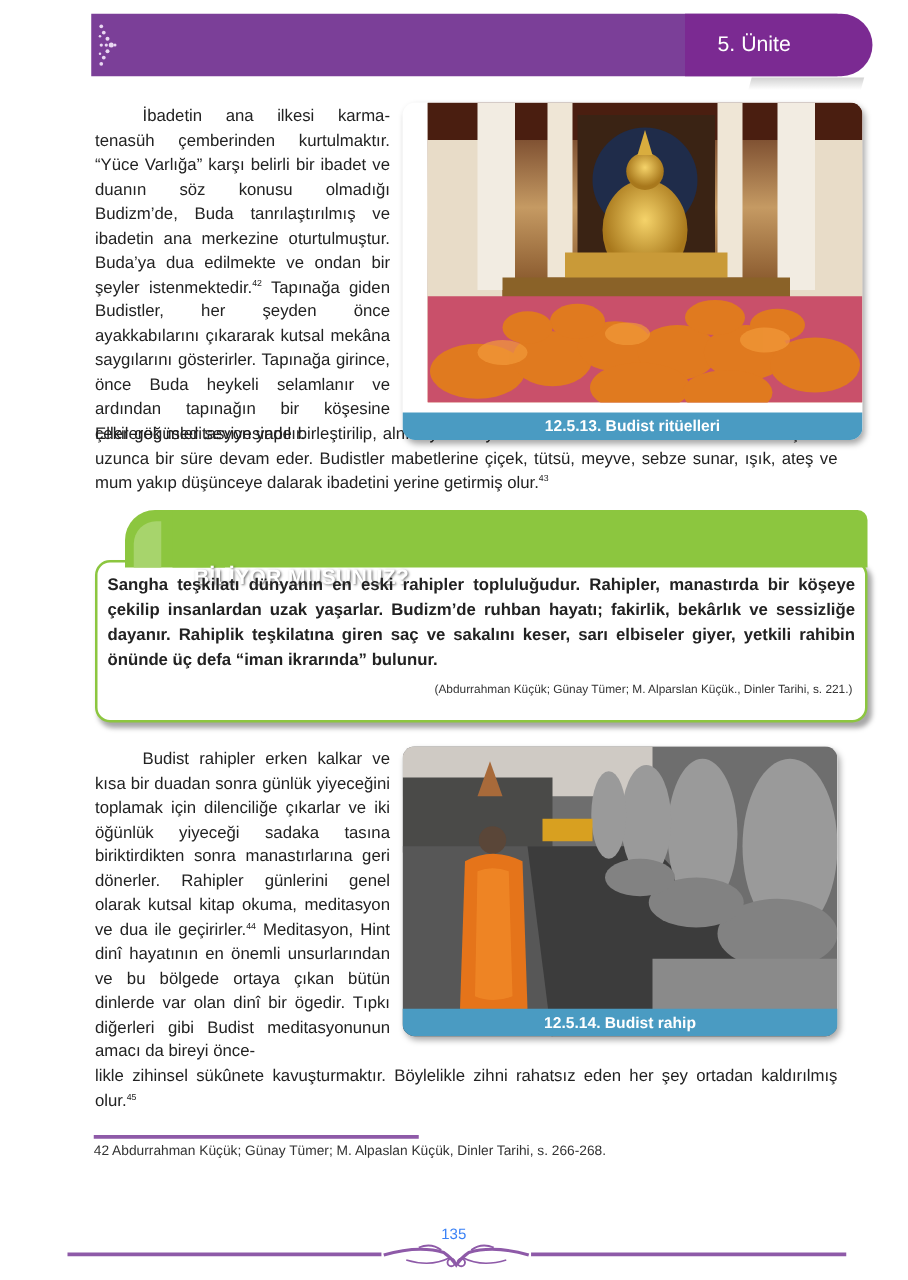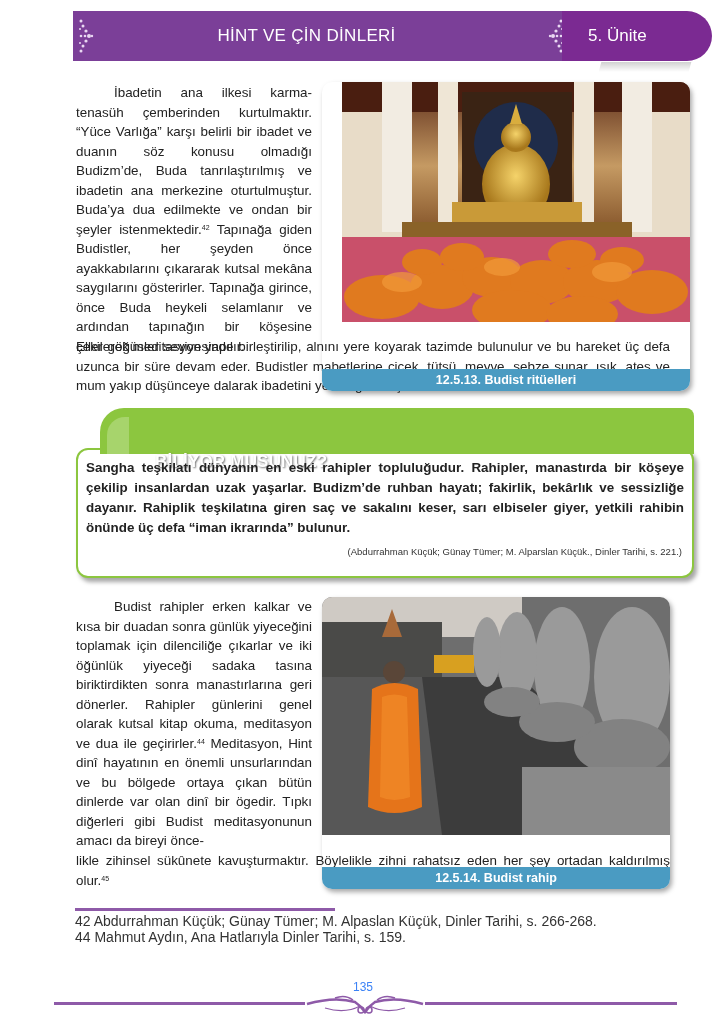--- a/index.html
+++ b/index.html
@@ -17,21 +17,21 @@
     text-align:center; color:#fff; font-size:17px; letter-spacing:0.3px;
     font-family:"Liberation Sans", sans-serif;
   }
   .ornament {
     position:absolute; top:6px; width:18px; height:38px;
   }
   .ornament.left { left:4px; }
   .ornament.right { left:474px; }
   .unit-tab {
     position:absolute; left:548px; top:11px; width:150px; height:50px;
-    background:#7b2a92; border-radius:0 26px 26px 0;margin-left:14px;
+    background:#7b2a92; border-radius:0 26px 26px 0;
   }
   .unit-tab .label {
     position:absolute; left:26px; top:0; line-height:50px; color:#fff; font-size:17px;
     font-family:"Liberation Sans", sans-serif;
   }
   .unit-shadow {
     position:absolute; left:600px; top:62px; width:90px; height:10px;
     background:linear-gradient(to bottom, rgba(0,0,0,0.18), rgba(0,0,0,0));
     transform:skewX(-15deg);
   }
@@ -86,21 +86,21 @@
   .infobox-source {
     position:absolute; right:44px; top:546px; font-size:9.5px; color:#333;
     font-family:"Liberation Sans", sans-serif;
   }
 
   
   .fn-rule {
     position:absolute; left:75px; top:908px; width:260px; height:3px; background:#8e5aa8;
   }
   .footnotes {
-    position:absolute; left:75px; top:914px; font-size:14px; line-height:15.5px; color:#333;
+    position:absolute; left:75px; top:914px; font-size:11px; line-height:15.5px; color:#333;
     font-family:"Liberation Sans", sans-serif;
   }
   .page-line {
     position:absolute; left:54px; top:1002px; width:623px; height:3px; background:#8e5aa8;
   }
   .page-num {
     position:absolute; left:0; right:0; top:980px; text-align:center; font-size:12px; color:#3b82f6;
     font-family:"Liberation Sans", sans-serif;
   }
   .page-flourish { position:absolute; left:305px; top:992px; width:120px; height:24px; }
@@ -118,21 +118,20 @@
         <circle cx="9" cy="24" r="1.6"></circle>
         <circle cx="6" cy="29" r="1.5"></circle>
       <circle cx="4" cy="34" r="1.5"></circle>
         <circle cx="4" cy="19" r="1.3"></circle>
         <circle cx="8" cy="19" r="1.3"></circle>
       <circle cx="15" cy="19" r="1.2"></circle>
         <circle cx="3" cy="12" r="1"></circle>
         <circle cx="3" cy="26" r="1"></circle>
     </g>
   </svg>
-  <div class="title">HİNT VE ÇİN DİNLERİ</div>
   <svg class="ornament right" viewBox="0 0 18 38">
     <g fill="#e9d8f2">
       <circle cx="14" cy="4" r="1.5"></circle>
         <circle cx="12" cy="9" r="1.5"></circle>
         <circle cx="9" cy="14" r="1.6"></circle>
       <circle cx="6" cy="19" r="2"></circle>
         <circle cx="9" cy="24" r="1.6"></circle>
         <circle cx="12" cy="29" r="1.5"></circle>
       <circle cx="14" cy="34" r="1.5"></circle>
         <circle cx="14" cy="19" r="1.3"></circle>
@@ -148,21 +147,21 @@
   <span class="label">5. Ünite</span>
 </div>
 
 <div class="para" style="left:76px; top:83px; width:236px;">
   <span class="indent"></span><span>İbadetin ana ilkesi karma-tenasüh çemberinden kurtulmaktır. “Yüce Varlığa” karşı belirli bir ibadet ve duanın söz konusu olmadığı Budizm’de, Buda tanrılaştırılmış ve ibadetin ana merkezine oturtulmuştur. Buda’ya dua edilmekte ve ondan bir şeyler istenmektedir.</span><sup>42</sup><span> Tapınağa giden Budistler, her şeyden önce ayakkabılarını çıkararak kutsal mekâna saygılarını gösterirler. Tapınağa girince, önce Buda heykeli selamlanır ve ardından tapınağın bir köşesine çekilerek meditasyon yapılır.</span>
 </div>
 <div class="para" style="left:76px; top:337px; width:594px;">
   <span>Eller göğüsler seviyesinde birleştirilip, alnını yere koyarak tazimde bulunulur ve bu hareket üç defa uzunca bir süre devam eder. Budistler mabetlerine çiçek, tütsü, meyve, sebze sunar, ışık, ateş ve mum yakıp düşünceye dalarak ibadetini yerine getirmiş olur.</span><sup>43</sup>
 </div>
 
-<div class="figure" style="left:322px; top:82px; width:348px; height:309px;padding-left:20px;">
+<div class="figure" style="left:322px; top:82px; width:348px; height:270px;padding-left:20px;">
   <svg width="348" height="240" viewBox="0 0 348 240">
     <defs>
       <linearGradient id="tbg" x1="0" y1="0" x2="0" y2="1">
         <stop offset="0" stop-color="#5a2a18"></stop>
           <stop offset="0.35" stop-color="#c59a63"></stop>
           <stop offset="0.6" stop-color="#8a5a2e"></stop>
           <stop offset="1" stop-color="#c2502a"></stop>
       </linearGradient>
       <radialGradient id="buddha" cx="0.5" cy="0.4" r="0.5">
         <stop offset="0" stop-color="#f5d36a"></stop>
@@ -216,21 +215,21 @@
 <div class="infobox-text">Sangha teşkilatı dünyanın en eski rahipler topluluğudur. Rahipler, manastırda bir köşeye çekilip insanlardan uzak yaşarlar. Budizm’de ruhban hayatı; fakirlik, bekârlık ve sessizliğe dayanır. Rahiplik teşkilatına giren saç ve sakalını keser, sarı elbiseler giyer, yetkili rahibin önünde üç defa “iman ikrarında” bulunur.</div>
 <div class="infobox-source">(Abdurrahman Küçük; Günay Tümer; M. Alparslan Küçük., Dinler Tarihi, s. 221.)</div>
 
 <div class="para" style="left:76px; top:597px; width:236px;">
   <span class="indent"></span><span>Budist rahipler erken kalkar ve kısa bir duadan sonra günlük yiyeceğini toplamak için dilenciliğe çıkarlar ve iki öğünlük yiyeceği sadaka tasına biriktirdikten sonra manastırlarına geri dönerler. Rahipler günlerini genel olarak kutsal kitap okuma, meditasyon ve dua ile geçirirler.</span><sup>44</sup><span> Meditasyon,  Hint dinî hayatının en önemli unsurlarından ve bu bölgede ortaya çıkan bütün dinlerde var olan dinî bir ögedir. Tıpkı diğerleri gibi Budist meditasyonunun amacı da bireyi önce-</span>
 </div>
 <div class="para" style="left:76px; top:851px; width:594px;">
   <span>likle zihinsel sükûnete kavuşturmaktır. Böylelikle zihni rahatsız eden her şey ortadan kaldırılmış olur.</span><sup>45</sup>
 </div>
 
-<div class="figure" style="left:322px; top:597px; width:348px; height:292px;">
+<div class="figure" style="left:322px; top:597px; width:348px; height:232px;">
   <svg width="348" height="238" viewBox="0 0 348 238">
     <rect width="348" height="238" fill="#6e6e6e"></rect>
     <rect x="0" y="0" width="200" height="40" fill="#cfcac4"></rect>
     <rect x="0" y="25" width="120" height="60" fill="#4a4a48"></rect>
     <polygon points="60,40 70,12 80,40" fill="#a86a3a"></polygon>
     <rect x="0" y="80" width="120" height="158" fill="#575757"></rect>
     <polygon points="100,80 200,80 348,238 120,238" fill="#3c3c3c"></polygon>
     <g fill="#9a9a9a">
       <ellipse cx="310" cy="80" rx="38" ry="70"></ellipse>
         <ellipse cx="240" cy="70" rx="28" ry="60"></ellipse>
@@ -249,21 +248,20 @@
     <circle cx="72" cy="75" r="11" fill="#5a4638"></circle>
     <path d="M50 92 Q72 80 96 92 L100 210 Q72 222 46 210 Z" fill="#e5741a"></path>
     <path d="M60 100 Q72 95 85 100 L88 200 Q72 206 58 200 Z" fill="#f28c2a" opacity="0.7"></path>
   </svg>
   <div class="caption">12.5.14. Budist rahip</div>
 </div>
 
 <div class="fn-rule"></div>
 <div class="footnotes">
   <div>42 Abdurrahman Küçük; Günay Tümer; M. Alpaslan Küçük, Dinler Tarihi, s. 266-268.</div>
-  <div>44 Mahmut Aydın, Ana Hatlarıyla Dinler Tarihi, s. 159.</div>
 </div>
 
 <div class="page-num">135</div>
 <div class="page-line"></div>
 <svg class="page-flourish" viewBox="0 0 120 24">
   <rect x="0" y="9" width="120" height="6" fill="#fff"></rect>
   <path d="M2 12 Q30 4 50 10 Q56 14 60 20 Q64 14 70 10 Q90 4 118 12" stroke="#8e5aa8" stroke-width="2.5" fill="none"></path>
   <path d="M30 6 Q40 2 48 8" stroke="#8e5aa8" stroke-width="1.5" fill="none"></path>
   <path d="M72 8 Q80 2 90 6" stroke="#8e5aa8" stroke-width="1.5" fill="none"></path>
   <circle cx="56" cy="18" r="3" stroke="#8e5aa8" stroke-width="1.5" fill="none"></circle>

